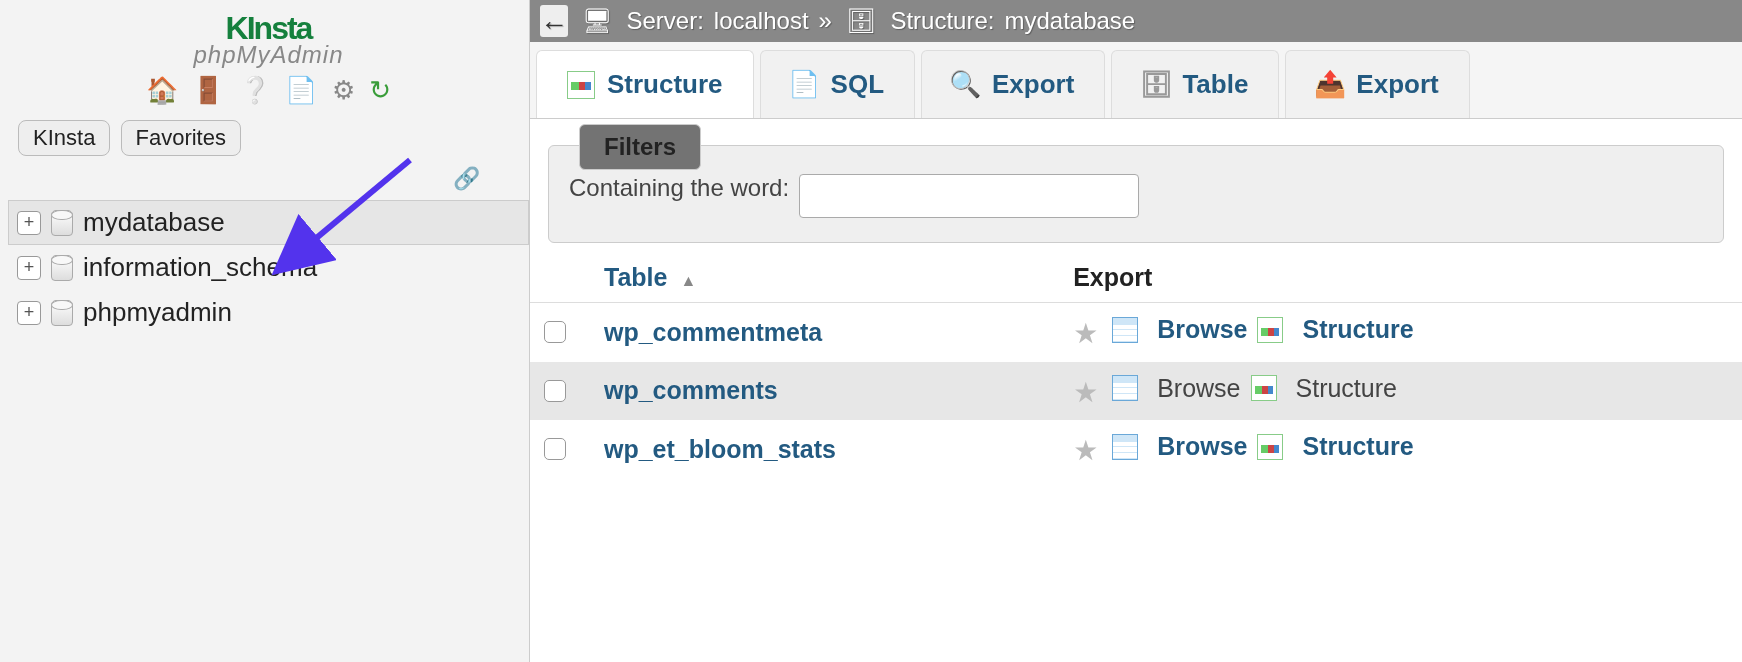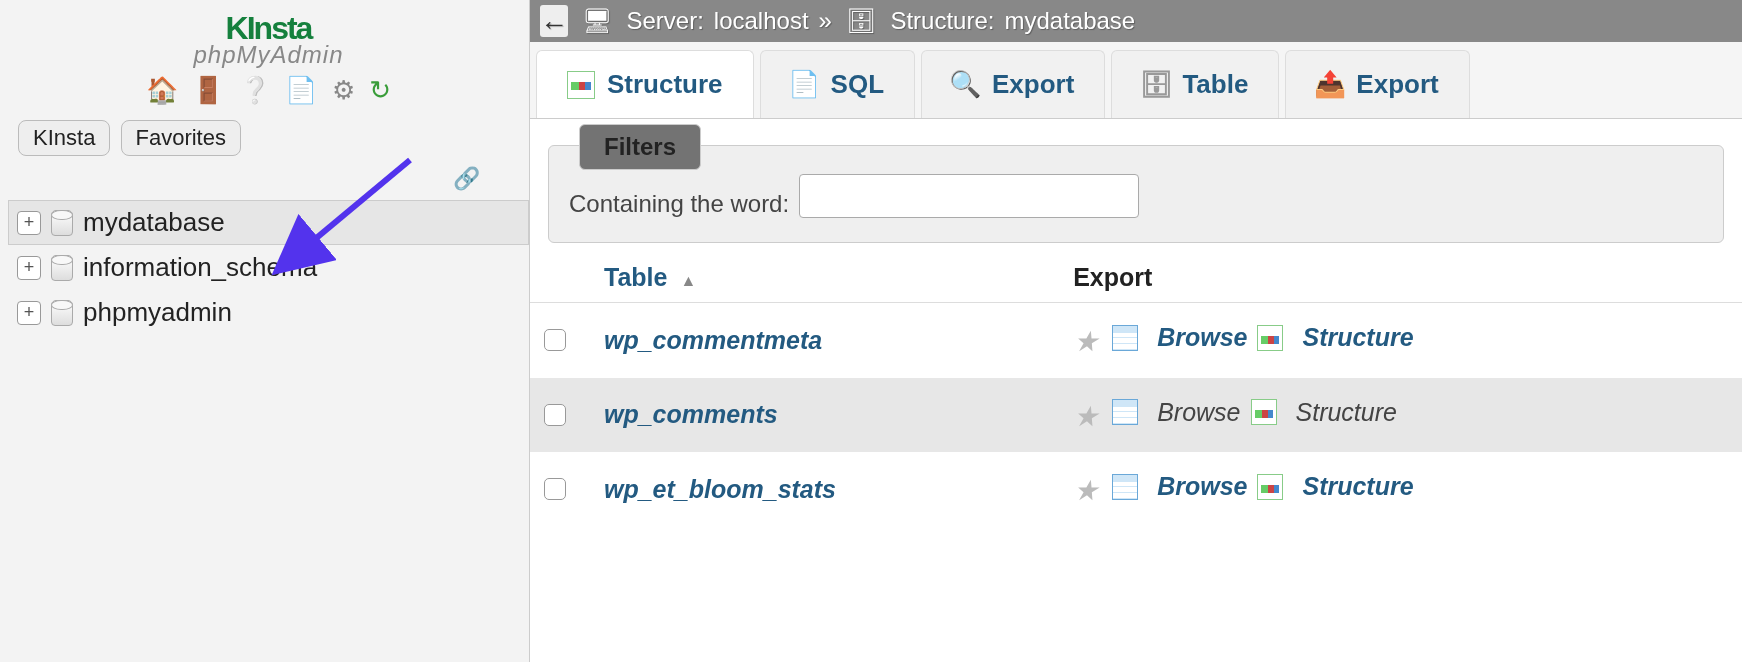--- a/index.html
+++ b/index.html
@@ -76,29 +76,29 @@
     cursor:pointer; border-radius:6px 6px 0 0; margin-top:8px;
   }
   .mtab.active { background:#fff; }
   .mtab .ticon { width:28px; height:28px; display:inline-flex; align-items:center; justify-content:center; }
   .filters-wrap { padding:26px 18px 10px 18px; }
   .filters-box { position:relative; border:1px solid #ccc; border-radius:6px; padding:28px 20px 24px 20px; background:#efefef;}
   .filters-tab {
     position:absolute; top:-22px; left:30px; background:#737373; border:1px solid #ccc;
     border-radius:6px; padding:8px 24px; font-weight:bold; font-size:24px;
   }
-  .filter-row { display:flex; align-items:flex-end; gap:10px; font-size:24px; color:#444; }
+  .filter-row { display:flex; align-items:flex-start; gap:10px; font-size:24px; color:#444; }
   .filter-input { width:340px; height:44px; border:1px solid #aaa; border-radius:4px; font-size:22px; padding:4px 8px; }
   .data-table { width:100%; border-collapse:collapse; }
   .data-table th {
     text-align:left; padding:10px 14px; font-size:25px; font-weight:bold;
     border-bottom:1px solid #ddd; background:#fff;
   }
   .data-table th.active-sort { color:#235a81; }
-  .data-table td { padding:20px 14px; font-size:25px; vertical-align:middle;font-style:italic; }
+  .data-table td { padding:12px 14px; font-size:25px; vertical-align:middle; }
   .data-table tr.odd td { background:#fff; }
   .data-table tr.even td { background:#e7e7e7; }
   .table-name { color:#235a81; font-weight:bold; cursor:pointer; }
   .chk { width:22px; height:22px; border:1px solid #999; border-radius:5px; background:#fff; cursor:pointer; }
   .star { color:#bbb; font-size:28px; cursor:pointer; }
   .action-link { display:inline-flex; align-items:center; gap:19px; margin-right:10px; color:#444; cursor:pointer; }
   .action-link.blue { color:#235a81; font-weight:bold; }
   .mini-table-icon {
     width:26px;height:26px;border:1px solid #6aa8d8;background:
       linear-gradient(#cfe6f7,#cfe6f7) 0 0/100% 7px no-repeat,

